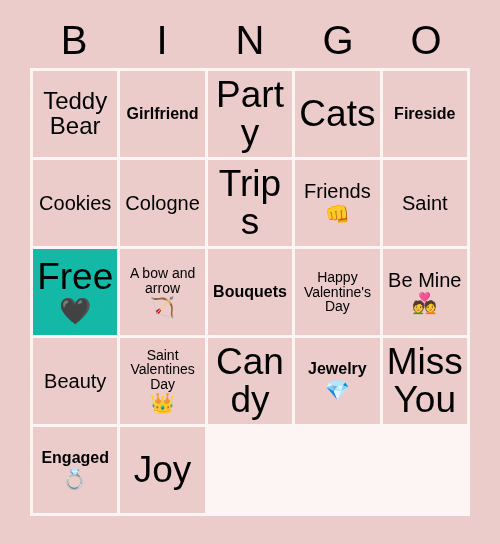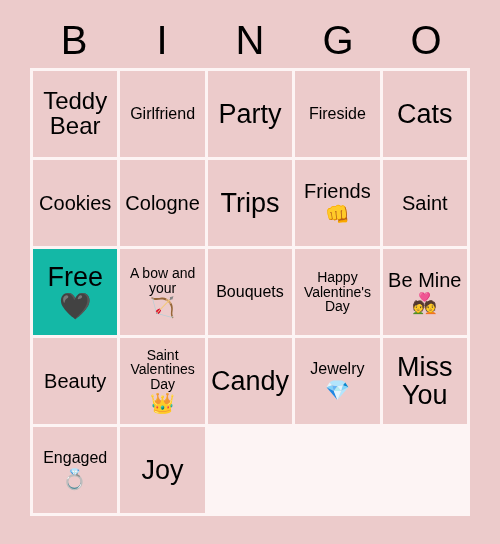--- a/index.html
+++ b/index.html
@@ -71,24 +71,24 @@
   .bingo-cell.free-cell {
     background: #14b8a6;
   }
   .cell-text {
     display: block;
     width: 100%;
     word-wrap: break-word;
     hyphens: none;
   }
   
-  .fs-xl  { font-size: 27px; }
+  .fs-xl  { font-size: 37px; }
   .fs-lg  { font-size: 24px; }
   .fs-md  { font-size: 20px; }
-  .fs-sm  { font-size: 16px; }
+  .fs-sm  { font-size: 16px; font-weight: bold; }
   .fs-xs  { font-size: 14px; }
   .cell-emoji {
     display: block;
     font-size: 20px;
     line-height: 1.1;
     margin-top: 1px;
   }
   .cell-emoji.emoji-lg { font-size: 26px; }
 </style>
 </head>
@@ -108,24 +108,24 @@
       <div class="bingo-cell">
         <span class="cell-text fs-lg">Teddy Bear</span>
       </div>
       <div class="bingo-cell">
         <span class="cell-text fs-sm">Girlfriend</span>
       </div>
       <div class="bingo-cell">
         <span class="cell-text fs-xl">Party</span>
       </div>
       <div class="bingo-cell">
-        <span class="cell-text fs-sm">Fireside</span>
+        <span class="cell-text fs-xl">Cats</span>
       </div>
       <div class="bingo-cell">
-        <span class="cell-text fs-xl">Cats</span>
+        <span class="cell-text fs-sm">Fireside</span>
       </div>
       <div class="bingo-cell">
         <span class="cell-text fs-md">Cookies</span>
       </div>
       <div class="bingo-cell">
         <span class="cell-text fs-md">Cologne</span>
       </div>
       <div class="bingo-cell">
         <span class="cell-text fs-xl">Trips</span>
       </div>
@@ -134,21 +134,21 @@
         <span class="cell-emoji">👊</span>
       </div>
       <div class="bingo-cell">
         <span class="cell-text fs-md">Saint</span>
       </div>
       <div class="bingo-cell free-cell">
         <span class="cell-text fs-xl">Free</span>
         <span class="cell-emoji emoji-lg">🖤</span>
       </div>
       <div class="bingo-cell">
-        <span class="cell-text fs-xs">A bow and your</span>
+        <span class="cell-text fs-xs">A bow and arrow</span>
         <span class="cell-emoji">🏹</span>
       </div>
       <div class="bingo-cell">
         <span class="cell-text fs-sm">Bouquets</span>
       </div>
       <div class="bingo-cell">
         <span class="cell-text fs-xs">Happy Valentine's Day</span>
       </div>
       <div class="bingo-cell">
         <span class="cell-text fs-md">Be Mine</span>

